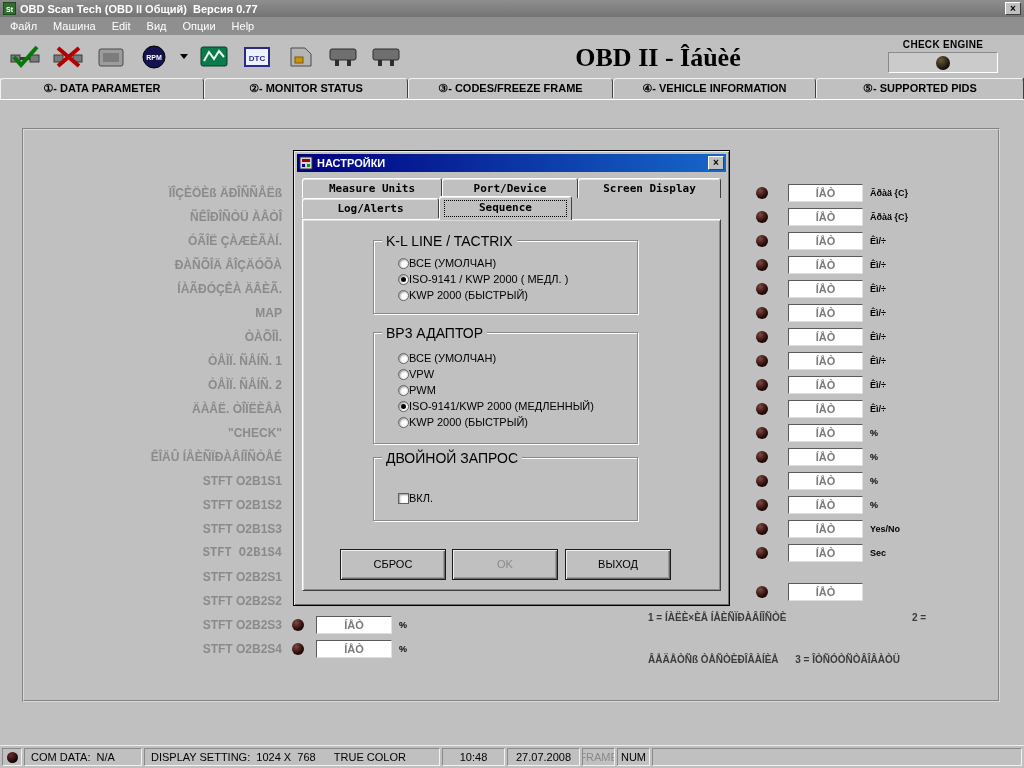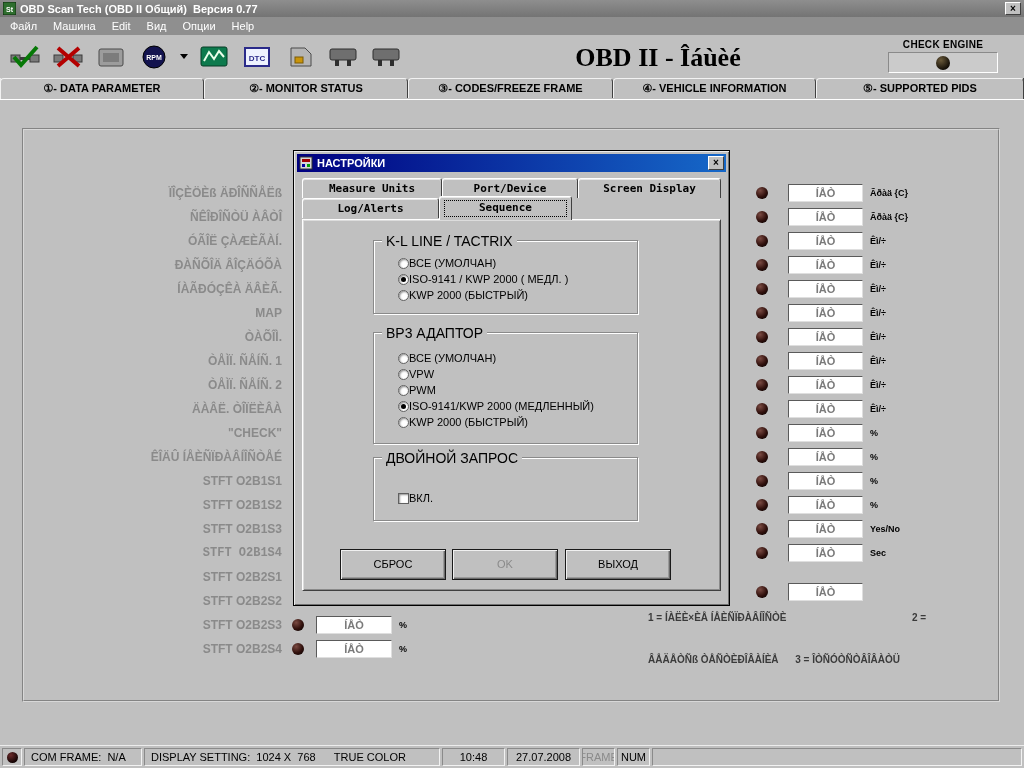--- a/index.html
+++ b/index.html
@@ -358,21 +358,21 @@
       <div id="dbuttons">
           <div class="dbtn" style="left: 37px;">СБРОС</div>
           <div class="dbtn disabled" style="left: 149px;">OK</div>
           <div class="dbtn" style="left: 262px;">ВЫХОД</div>
         </div>
     </div>
   </div>
 
   <div class="statusbar">
     <div class="seg segled"><span class="sled"></span></div>
-    <div class="seg" style="width:118px;">COM FRAME:  N/A</div>
+    <div class="seg" style="width:118px;">COM DATA:  N/A</div>
     <div class="seg" style="width:296px;">DISPLAY SETTING:  1024 X  768      TRUE COLOR</div>
     <div class="seg center" style="width:63px;">10:48</div>
     <div class="seg center" style="width:73px;">27.07.2008</div>
     <div class="seg center dim" style="width:33px;">FRAME</div>
     <div class="seg center" style="width:33px;">NUM</div>
     <div class="seg fill"></div>
   </div>
 
 </div>
 

